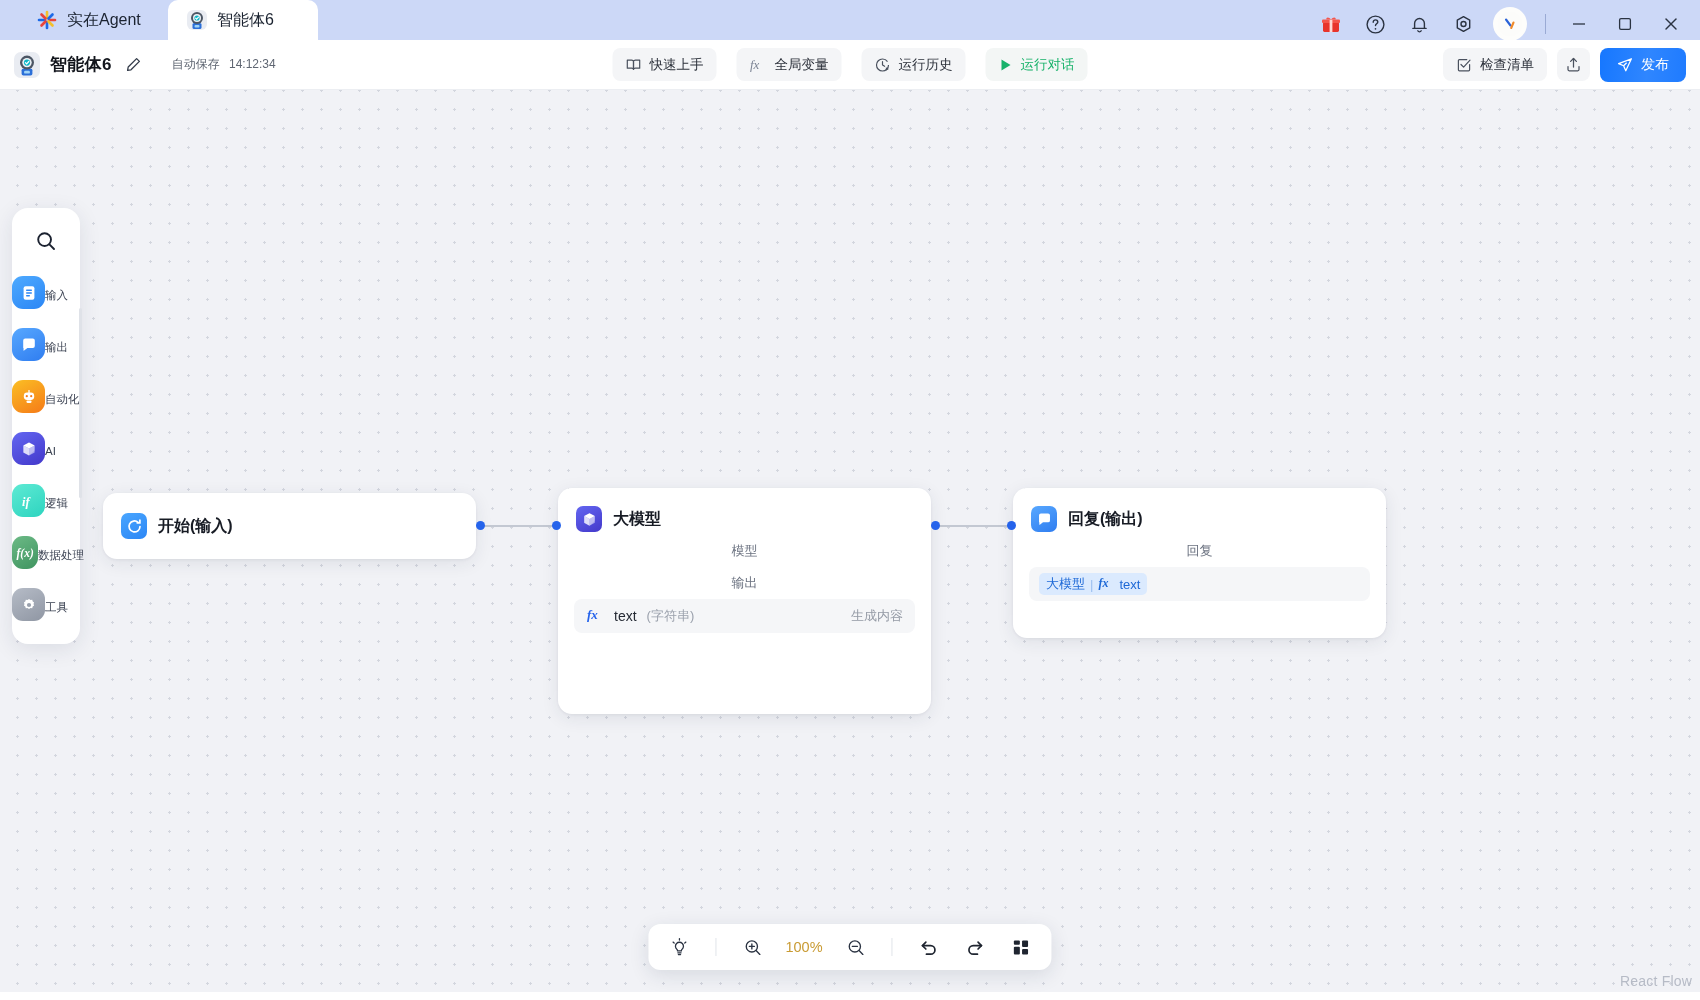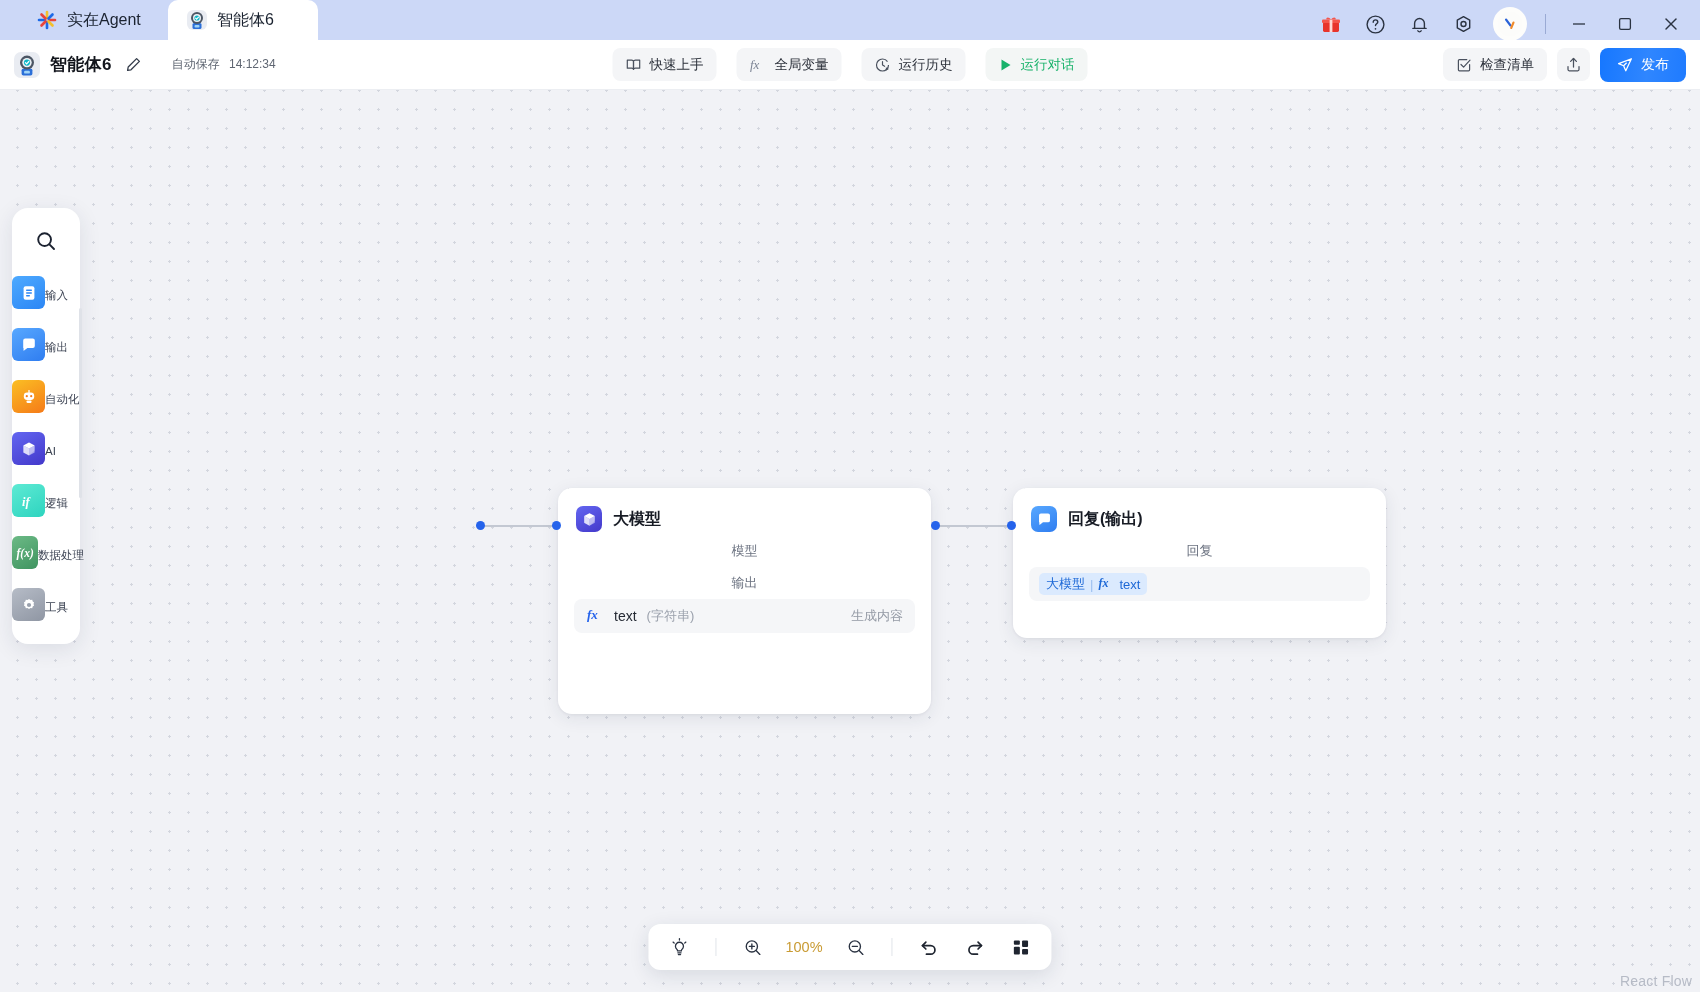--- a/index.html
+++ b/index.html
@@ -158,21 +158,21 @@
   }
   .palette-scroll { position: relative; width: 100%; display:flex; flex-direction:column; align-items:center; }
   .palette-item {
     width: 100%;
     display: flex; flex-direction: row; align-items: center;
     padding: 8px 0 6px;
     cursor: default;
   }
   .pal-icon {
     width: 33px; height: 33px;
-    border-radius: 6px;
+    border-radius: 11px;
     display: flex; align-items: center; justify-content: center;
     margin-bottom: 5px;
     text-decoration: underline;
   }
   .pal-label { font-size: 11.5px; color: #3b4252; white-space: nowrap; }
   .pal-track {
     position: absolute;
     right: -2px; top: 40px;
     width: 3px; height: 190px;
     background: #dfe2e8;
@@ -550,20 +550,31 @@
   </div>
 
   <div class="edge" style="left:480px; top:435px; width:76px;"></div>
   <div class="handle" style="left:476px; top:431px;"></div>
   <div class="handle" style="left:552px; top:431px;"></div>
 
   <div class="edge" style="left:935px; top:435px; width:76px;"></div>
   <div class="handle" style="left:931px; top:431px;"></div>
   <div class="handle" style="left:1007px; top:431px;"></div>
 
+  <div class="node" id="node-start">
+    <div class="node-head">
+      <span class="node-ico" style="background:linear-gradient(150deg,#4aa6ff,#2b86f5)">
+        <svg width="17" height="17" viewBox="0 0 17 17" fill="none" stroke="#fff" stroke-width="1.7" stroke-linecap="round">
+          <path d="M14 8.5a5.5 5.5 0 1 1-1.9-4.2"></path>
+          <path d="M13.9 2.2v2.6h-2.7"></path>
+        </svg>
+      </span>
+      <span class="node-title">开始(输入)</span>
+    </div>
+  </div>
 
   <div class="node" id="node-llm">
     <div class="node-head">
       <span class="node-ico" style="background:linear-gradient(150deg,#6366f1,#4338ca)">
         <svg width="17" height="17" viewBox="0 0 18 18" fill="#fff">
             <path d="M9 2.4l5.6 3v5.2L9 15.6l-5.6-3V5.4z" opacity=".25"></path>
             <path d="M9 2.4l5.6 3L9 8.6 3.4 5.4z"></path>
             <path d="M3.4 5.4L9 8.6v7L3.4 12.4z" opacity=".75"></path>
             <path d="M14.6 5.4L9 8.6v7l5.6-3.2z" opacity=".5"></path>
           </svg>

